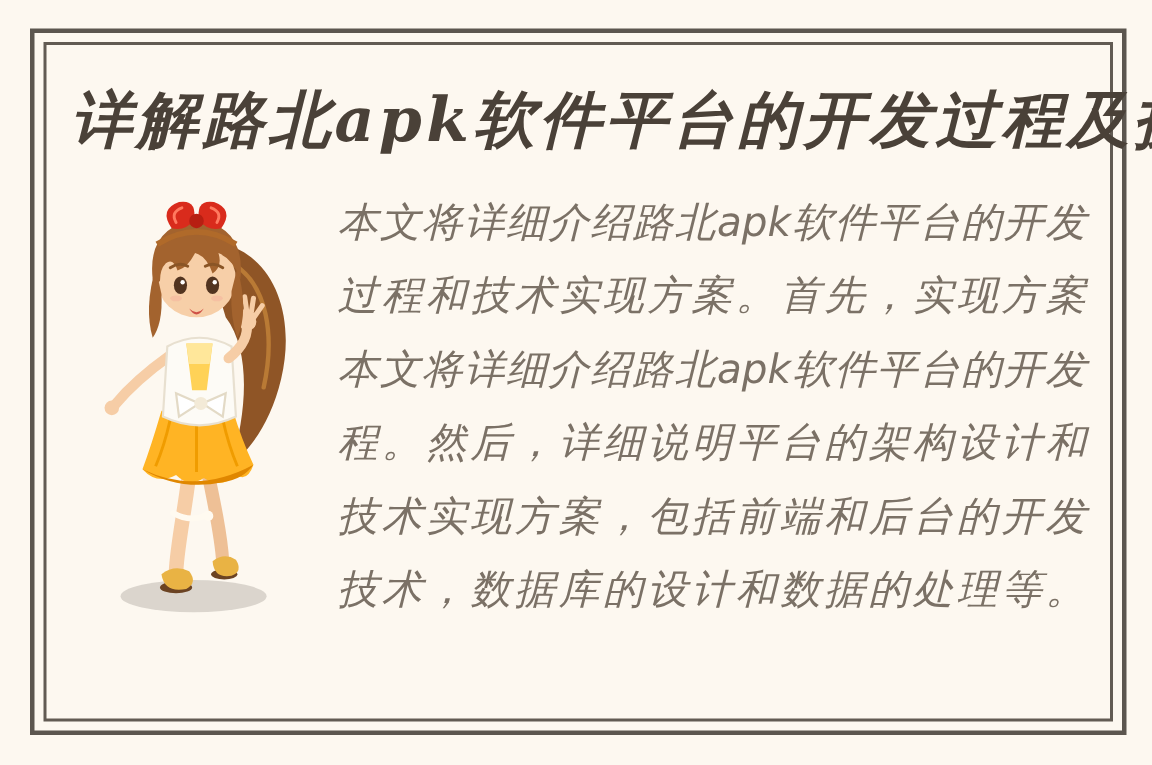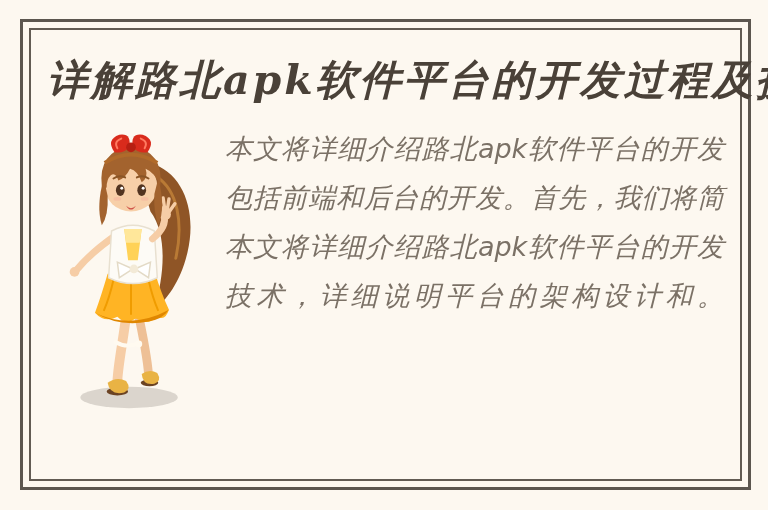--- a/index.html
+++ b/index.html
@@ -141,21 +141,23 @@
             <circle cx="70.5" cy="68" r="1.5" fill="#ffffff"></circle>
             <circle cx="92.5" cy="68" r="1.5" fill="#ffffff"></circle>
             <ellipse cx="66" cy="79" rx="4" ry="2" fill="#f5b9a0" opacity="0.7"></ellipse>
             <ellipse cx="94" cy="79" rx="4" ry="2" fill="#f5b9a0" opacity="0.7"></ellipse>
             <path d="M75 86 Q80 91 85 86 Q80 94 75 86 Z" fill="#cf5146"></path>
           </svg>
         </div>
 
         <div class="text-col">
           <div class="body-line">本文将详细介绍路北apk软件平台的开发</div>
-          <div class="body-line">包括前端和后台的开发。首先，我们将简</div>
+          <div class="body-line">过程和技术实现方案。首先，实现方案</div>
           <div class="body-line">本文将详细介绍路北apk软件平台的开发</div>
-          <div class="body-line">技术，详细说明平台的架构设计和。</div>
+          <div class="body-line">程。然后，详细说明平台的架构设计和</div>
+          <div class="body-line">技术实现方案，包括前端和后台的开发</div>
+          <div class="body-line">技术，数据库的设计和数据的处理等。</div>
         </div>
 
       </div>
     </div>
   </div>
 </div>
 
 </body></html>

